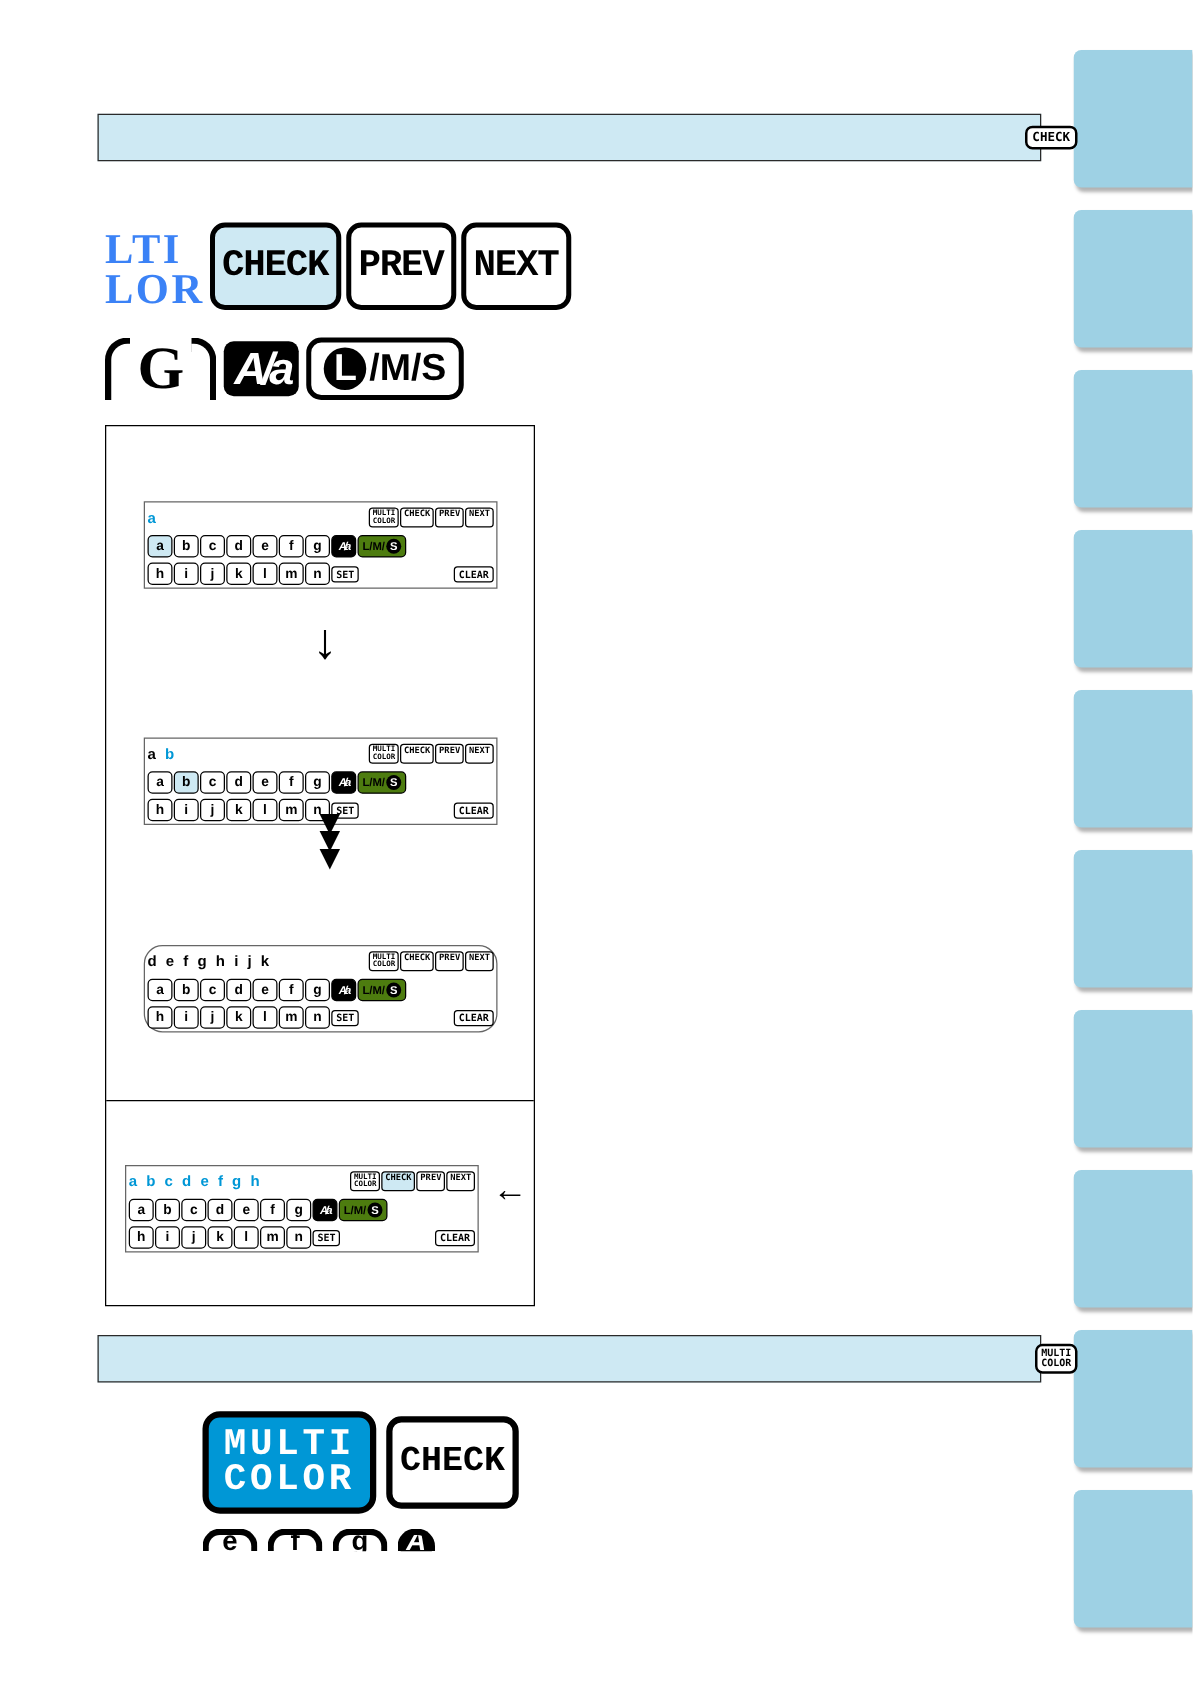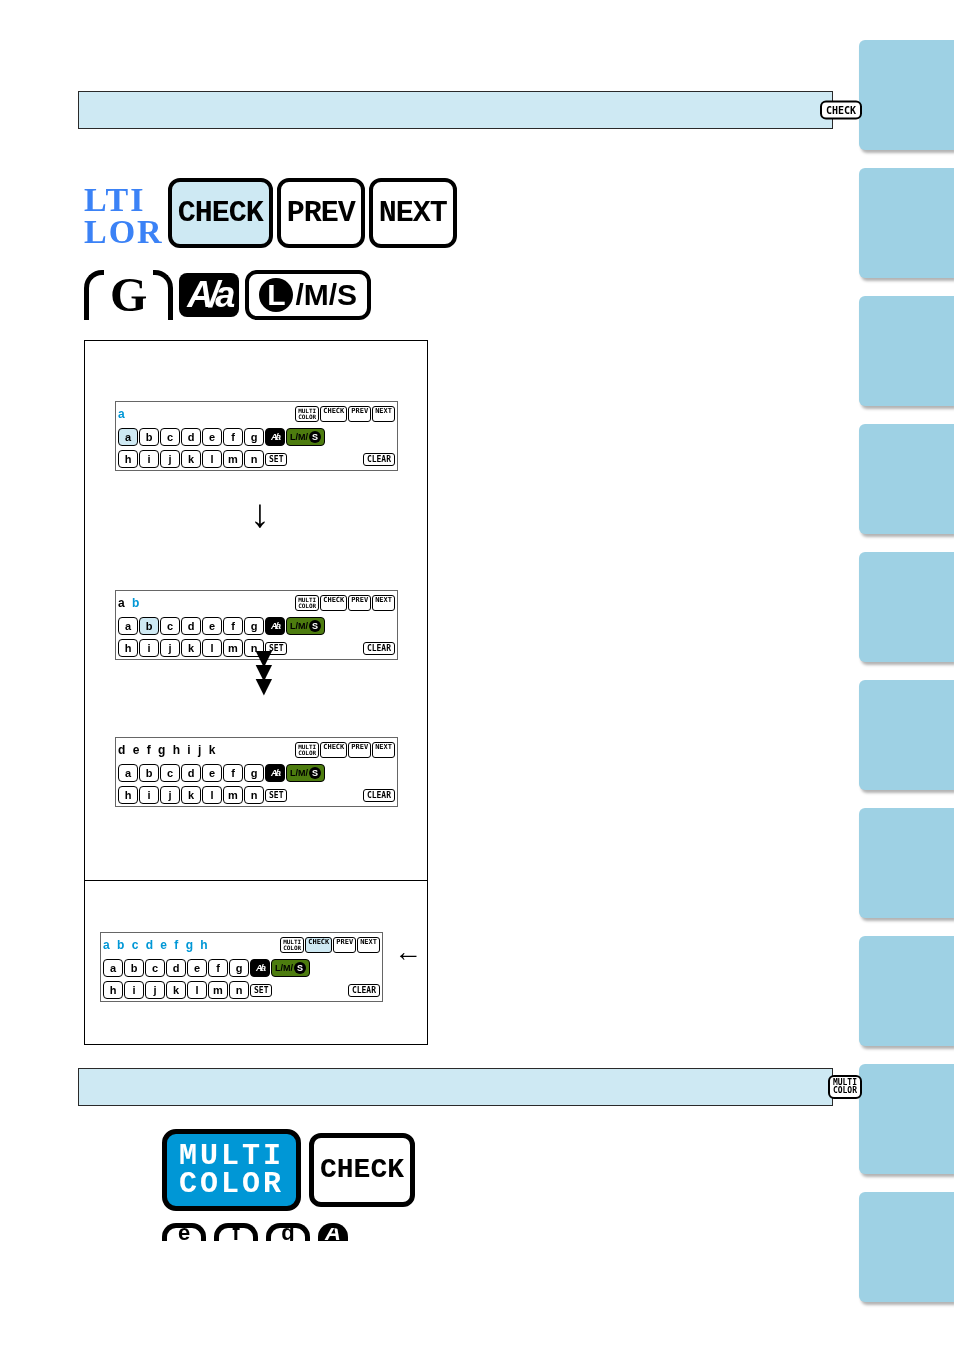--- a/index.html
+++ b/index.html
@@ -181,21 +181,21 @@
   .mini-kb {
     position: absolute;
     left: 30px;
     width: 283px;
     height: 70px;
     background: #fff;
     border: 1px solid #666;
   }
   .mini-kb.kb1 { top: 60px; }
   .mini-kb.kb2 { top: 218px; margin-top: 31px; }
-  .mini-kb.kb3 { top: 396px; }
+  .mini-kb.kb3 { top: 415px; border-radius: 15px; }
   .mini-kb.kb4 { top: 51px; left: 15px; }
   
   .kb-display-row {
     height: 24px;
     display: flex;
     align-items: center;
     padding: 0 2px;
   }
   .kb-text {
     font-family: "Arial Black", sans-serif;

